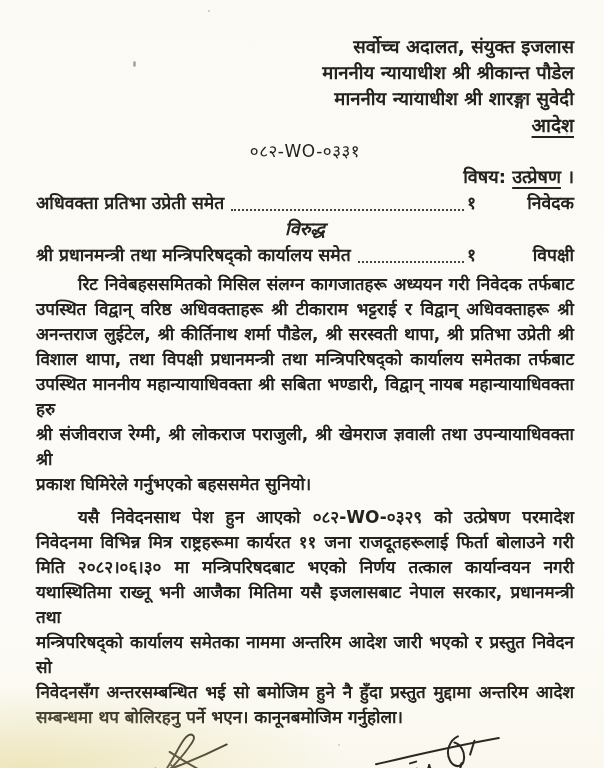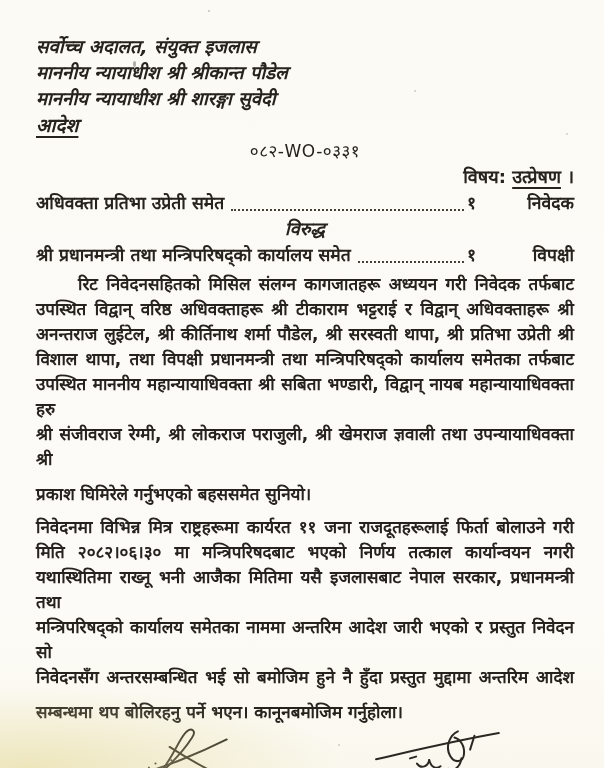--- a/index.html
+++ b/index.html
@@ -5,36 +5,36 @@
   html,body{margin:0;padding:0;background:#e8e8e8;}
   .page{
     position:relative;width:604px;height:768px;overflow:hidden;
     background:linear-gradient(180deg,#fbfaf5 0%,#fcfbf7 78%,#faf8ee 100%);
     font-family:"DejaVu Sans",sans-serif;color:#26231f;
   }
   .tint{position:absolute;left:0;bottom:0;width:340px;height:80px;pointer-events:none;
     background:radial-gradient(ellipse at 8% 100%,rgba(226,214,146,.55),rgba(226,214,146,0) 72%);}
   .speck{position:absolute;border-radius:50%;background:#8d8b82;}
   .content{position:relative;padding:34px 30px 0 36px;}
-  .hdr{ text-align:left;font-size:18.5px;font-weight:700;line-height:26px;font-style:italic;}
+  .hdr{ text-align:right;font-size:18.5px;font-weight:700;line-height:26px;}
   .case-no{text-align:center;font-size:17px;font-weight:400;line-height:26px;letter-spacing:.5px;}
   .subject{text-align:right;font-size:18px;font-weight:700;line-height:26px;}
   .u{text-decoration:underline;text-decoration-thickness:1.6px;text-underline-offset:4px;}
   .order-h{font-size:19px;}
   .party-row{display:flex;align-items:center;font-size:17.5px;font-weight:700;line-height:26px;}
   .party-row .name{white-space:nowrap;}
   .leader{flex:1 1 auto;position:relative;margin:0 3px 0 7px;min-width:20px;align-self:stretch;}
   .leader::after{content:"";position:absolute;left:0;right:0;bottom:5px;border-bottom:2.6px dotted #46423a;}
   .party-row .role{margin-left:36px;min-width:62px;text-align:right;white-space:nowrap;}
   .versus{text-align:center;font-size:18px;font-weight:700;line-height:26px;font-style:italic;}
   .para{margin-top:4px;font-size:17px;font-weight:600;line-height:25px;}
   .para.p2{margin-top:8px;}
   .para .ln{text-align:justify;text-align-last:justify;}
   .para .ln.first{text-indent:42px;}
-  .para .ln.last{text-align-last:left;margin-top:10px;}
+  .para .ln.last{text-align-last:left;}
   .sig-row{display:flex;justify-content:space-between;padding:0 52px 0 66px;margin-top:2px;}
   .sig{display:flex;flex-direction:column;align-items:center;width:170px;}
   .sig svg{display:block;}
   .sig path{fill:none;stroke:#2b2823;stroke-width:2.3;stroke-linecap:round;stroke-linejoin:round;}
 </style>
 </head>
 <body>
 
 <div class="page">
   <div class="speck" style="left:133px;top:61px;width:3px;height:6px;opacity:.7"></div>
@@ -61,30 +61,31 @@
     <div class="versus">विरुद्ध</div>
 
     <div class="party-row">
       <span class="name">श्री प्रधानमन्त्री तथा मन्त्रिपरिषद्को कार्यालय समेत</span>
       <span class="leader"></span>
       <span class="count">१</span>
       <span class="role">विपक्षी</span>
     </div>
 
     <div class="para p1">
-      <div class="ln first">रिट निवेदनसहितको मिसिल संलग्न कागजातहरू अध्ययन गरी निवेदक तर्फबाट</div>
+      <div class="ln first">रिट निवेबहससमितको मिसिल संलग्न कागजातहरू अध्ययन गरी निवेदक तर्फबाट</div>
       <div class="ln">उपस्थित विद्वान् वरिष्ठ अधिवक्ताहरू श्री टीकाराम भट्टराई र विद्वान् अधिवक्ताहरू श्री</div>
       <div class="ln">अनन्तराज लुईटेल, श्री कीर्तिनाथ शर्मा पौडेल, श्री सरस्वती थापा, श्री प्रतिभा उप्रेती श्री</div>
       <div class="ln">विशाल थापा, तथा विपक्षी प्रधानमन्त्री तथा मन्त्रिपरिषद्को कार्यालय समेतका तर्फबाट</div>
       <div class="ln">उपस्थित माननीय महान्यायाधिवक्ता श्री सबिता भण्डारी, विद्वान् नायब महान्यायाधिवक्ता हरु</div>
       <div class="ln">श्री संजीवराज रेग्मी, श्री लोकराज पराजुली, श्री खेमराज ज्ञवाली तथा उपन्यायाधिवक्ता श्री</div>
       <div class="ln last">प्रकाश घिमिरेले गर्नुभएको बहससमेत सुनियो।</div>
     </div>
 
     <div class="para p2">
+      <div class="ln first">यसै निवेदनसाथ पेश हुन आएको ०८२-WO-०३२९ को उत्प्रेषण परमादेश</div>
       <div class="ln">निवेदनमा विभिन्न मित्र राष्ट्रहरूमा कार्यरत ११ जना राजदूतहरूलाई फिर्ता बोलाउने गरी</div>
       <div class="ln">मिति २०८२।०६।३० मा मन्त्रिपरिषदबाट भएको निर्णय तत्काल कार्यान्वयन नगरी</div>
       <div class="ln">यथास्थितिमा राख्नू भनी आजैका मितिमा यसै इजलासबाट नेपाल सरकार, प्रधानमन्त्री तथा</div>
       <div class="ln">मन्त्रिपरिषद्को कार्यालय समेतका नाममा अन्तरिम आदेश जारी भएको र प्रस्तुत निवेदन सो</div>
       <div class="ln">निवेदनसँग अन्तरसम्बन्धित भई सो बमोजिम हुने नै हुँदा प्रस्तुत मुद्दामा अन्तरिम आदेश</div>
       <div class="ln last">सम्बन्धमा थप बोलिरहनु पर्ने भएन।  कानूनबमोजिम गर्नुहोला।</div>
     </div>
 
     <div class="sig-row">
       <div class="sig">

